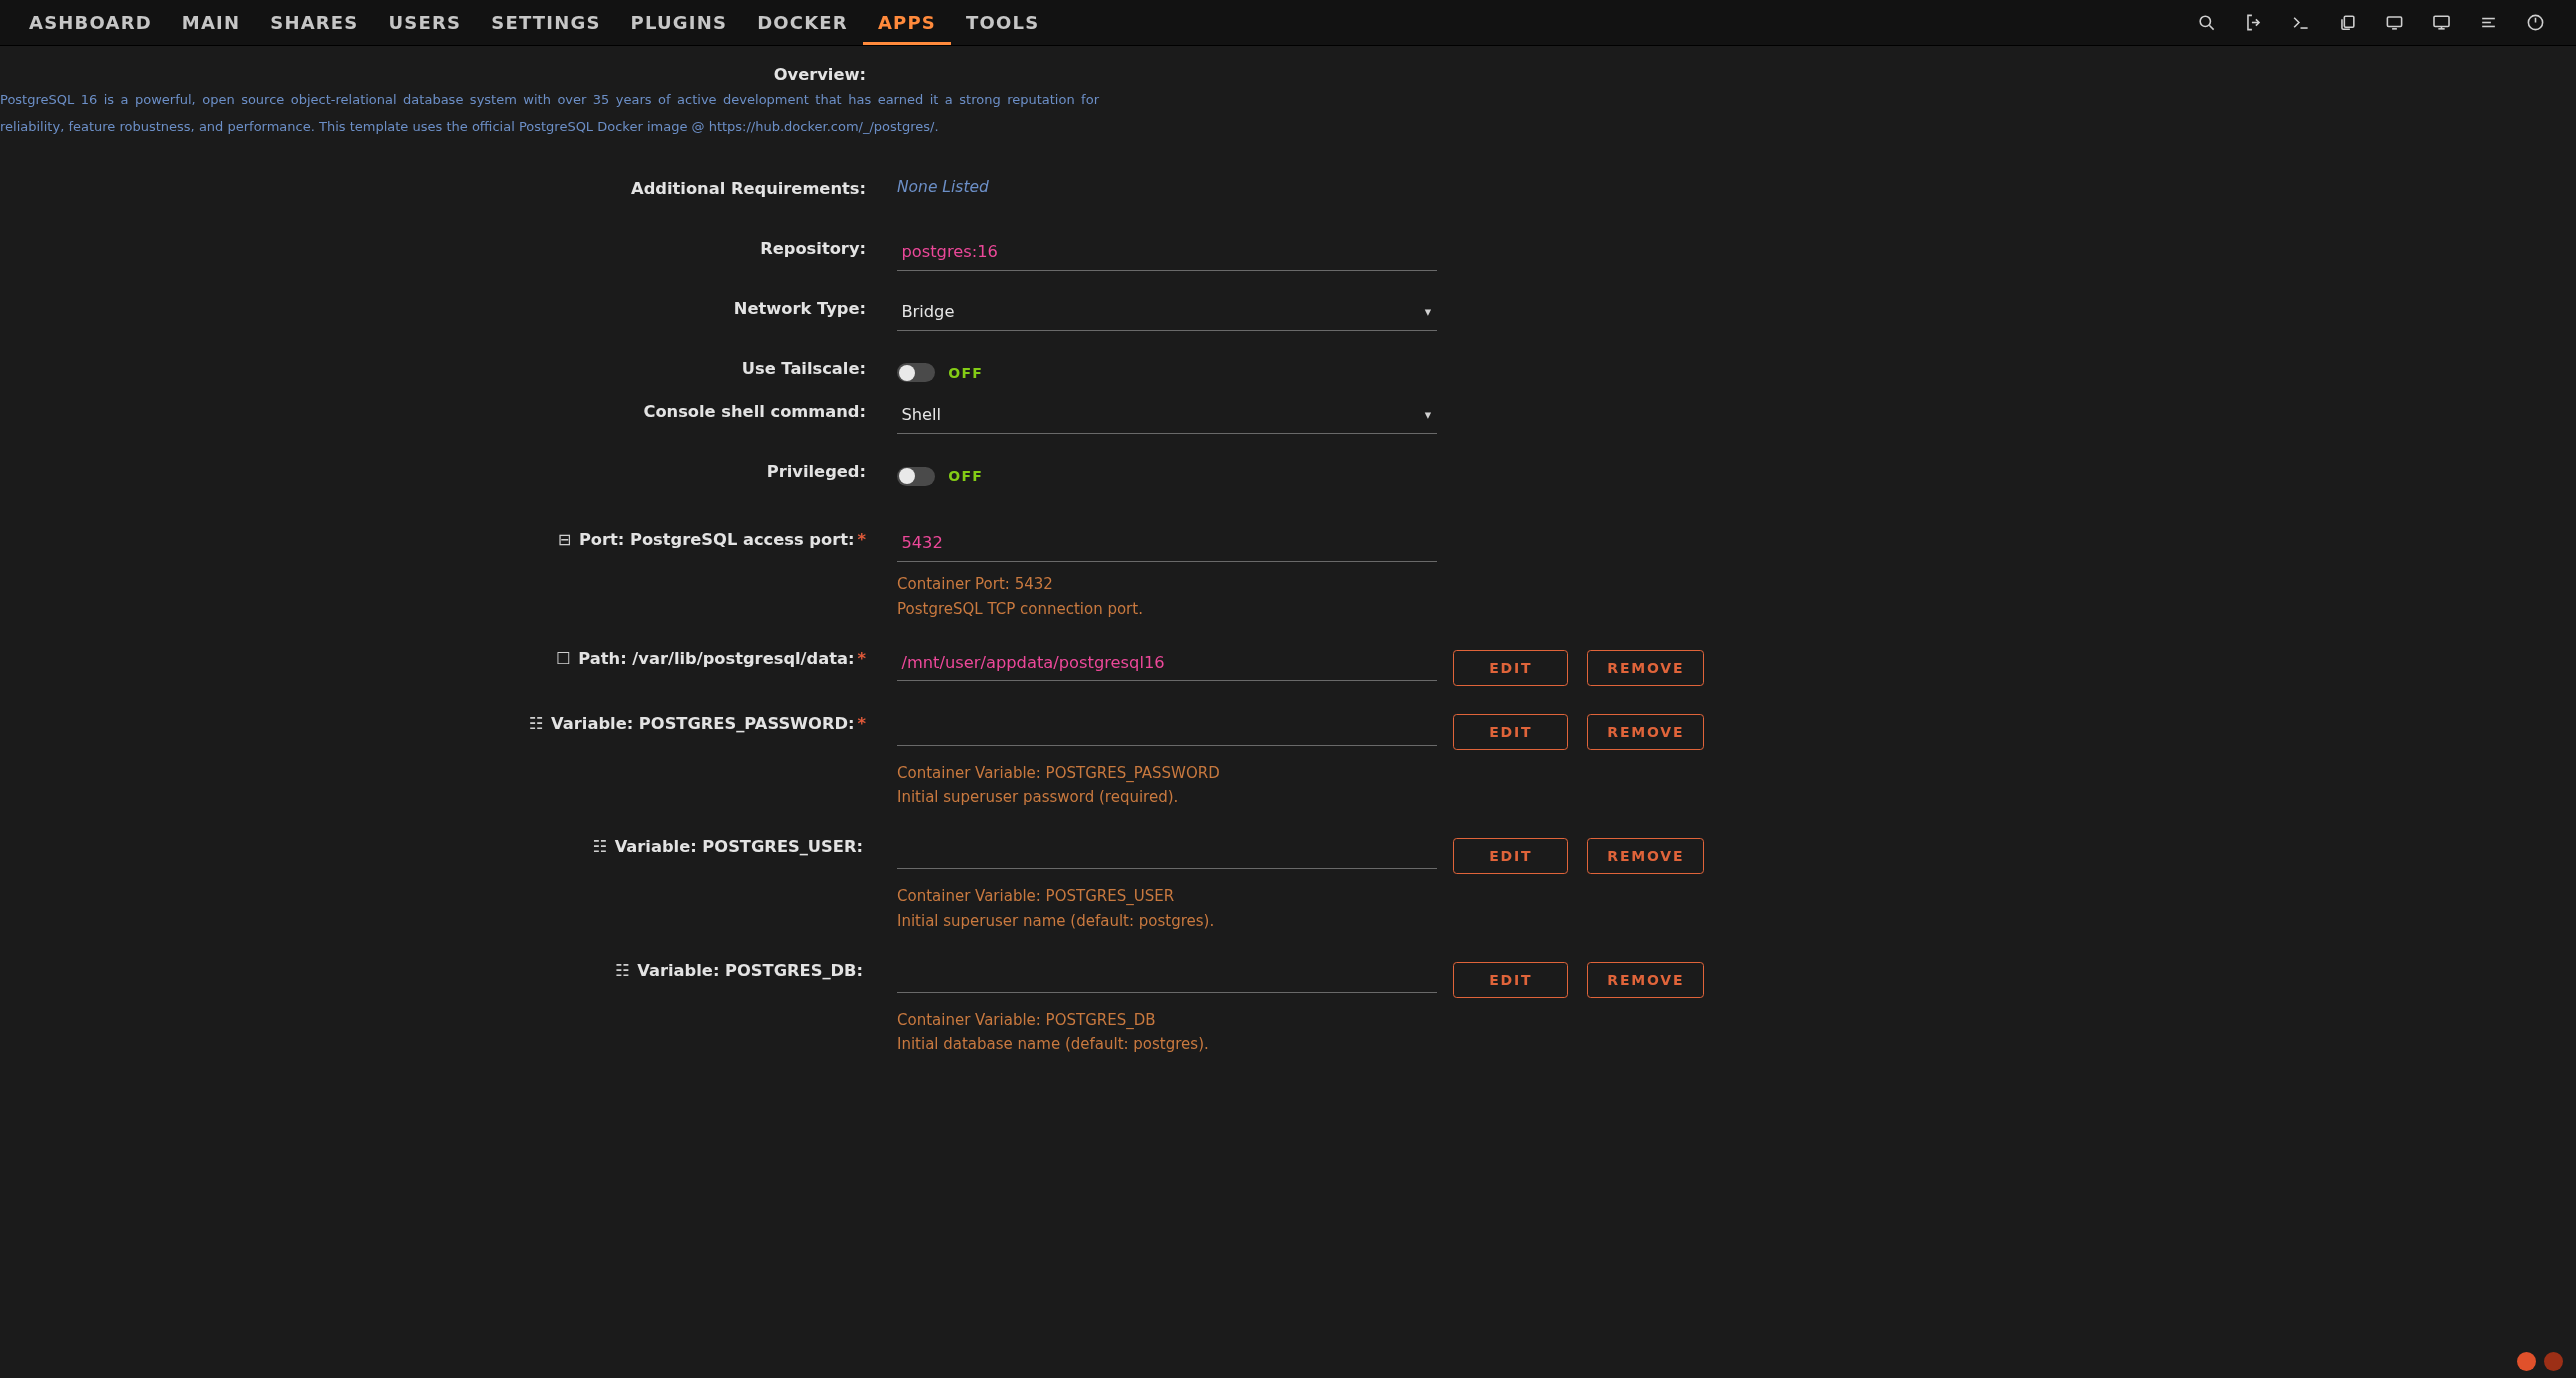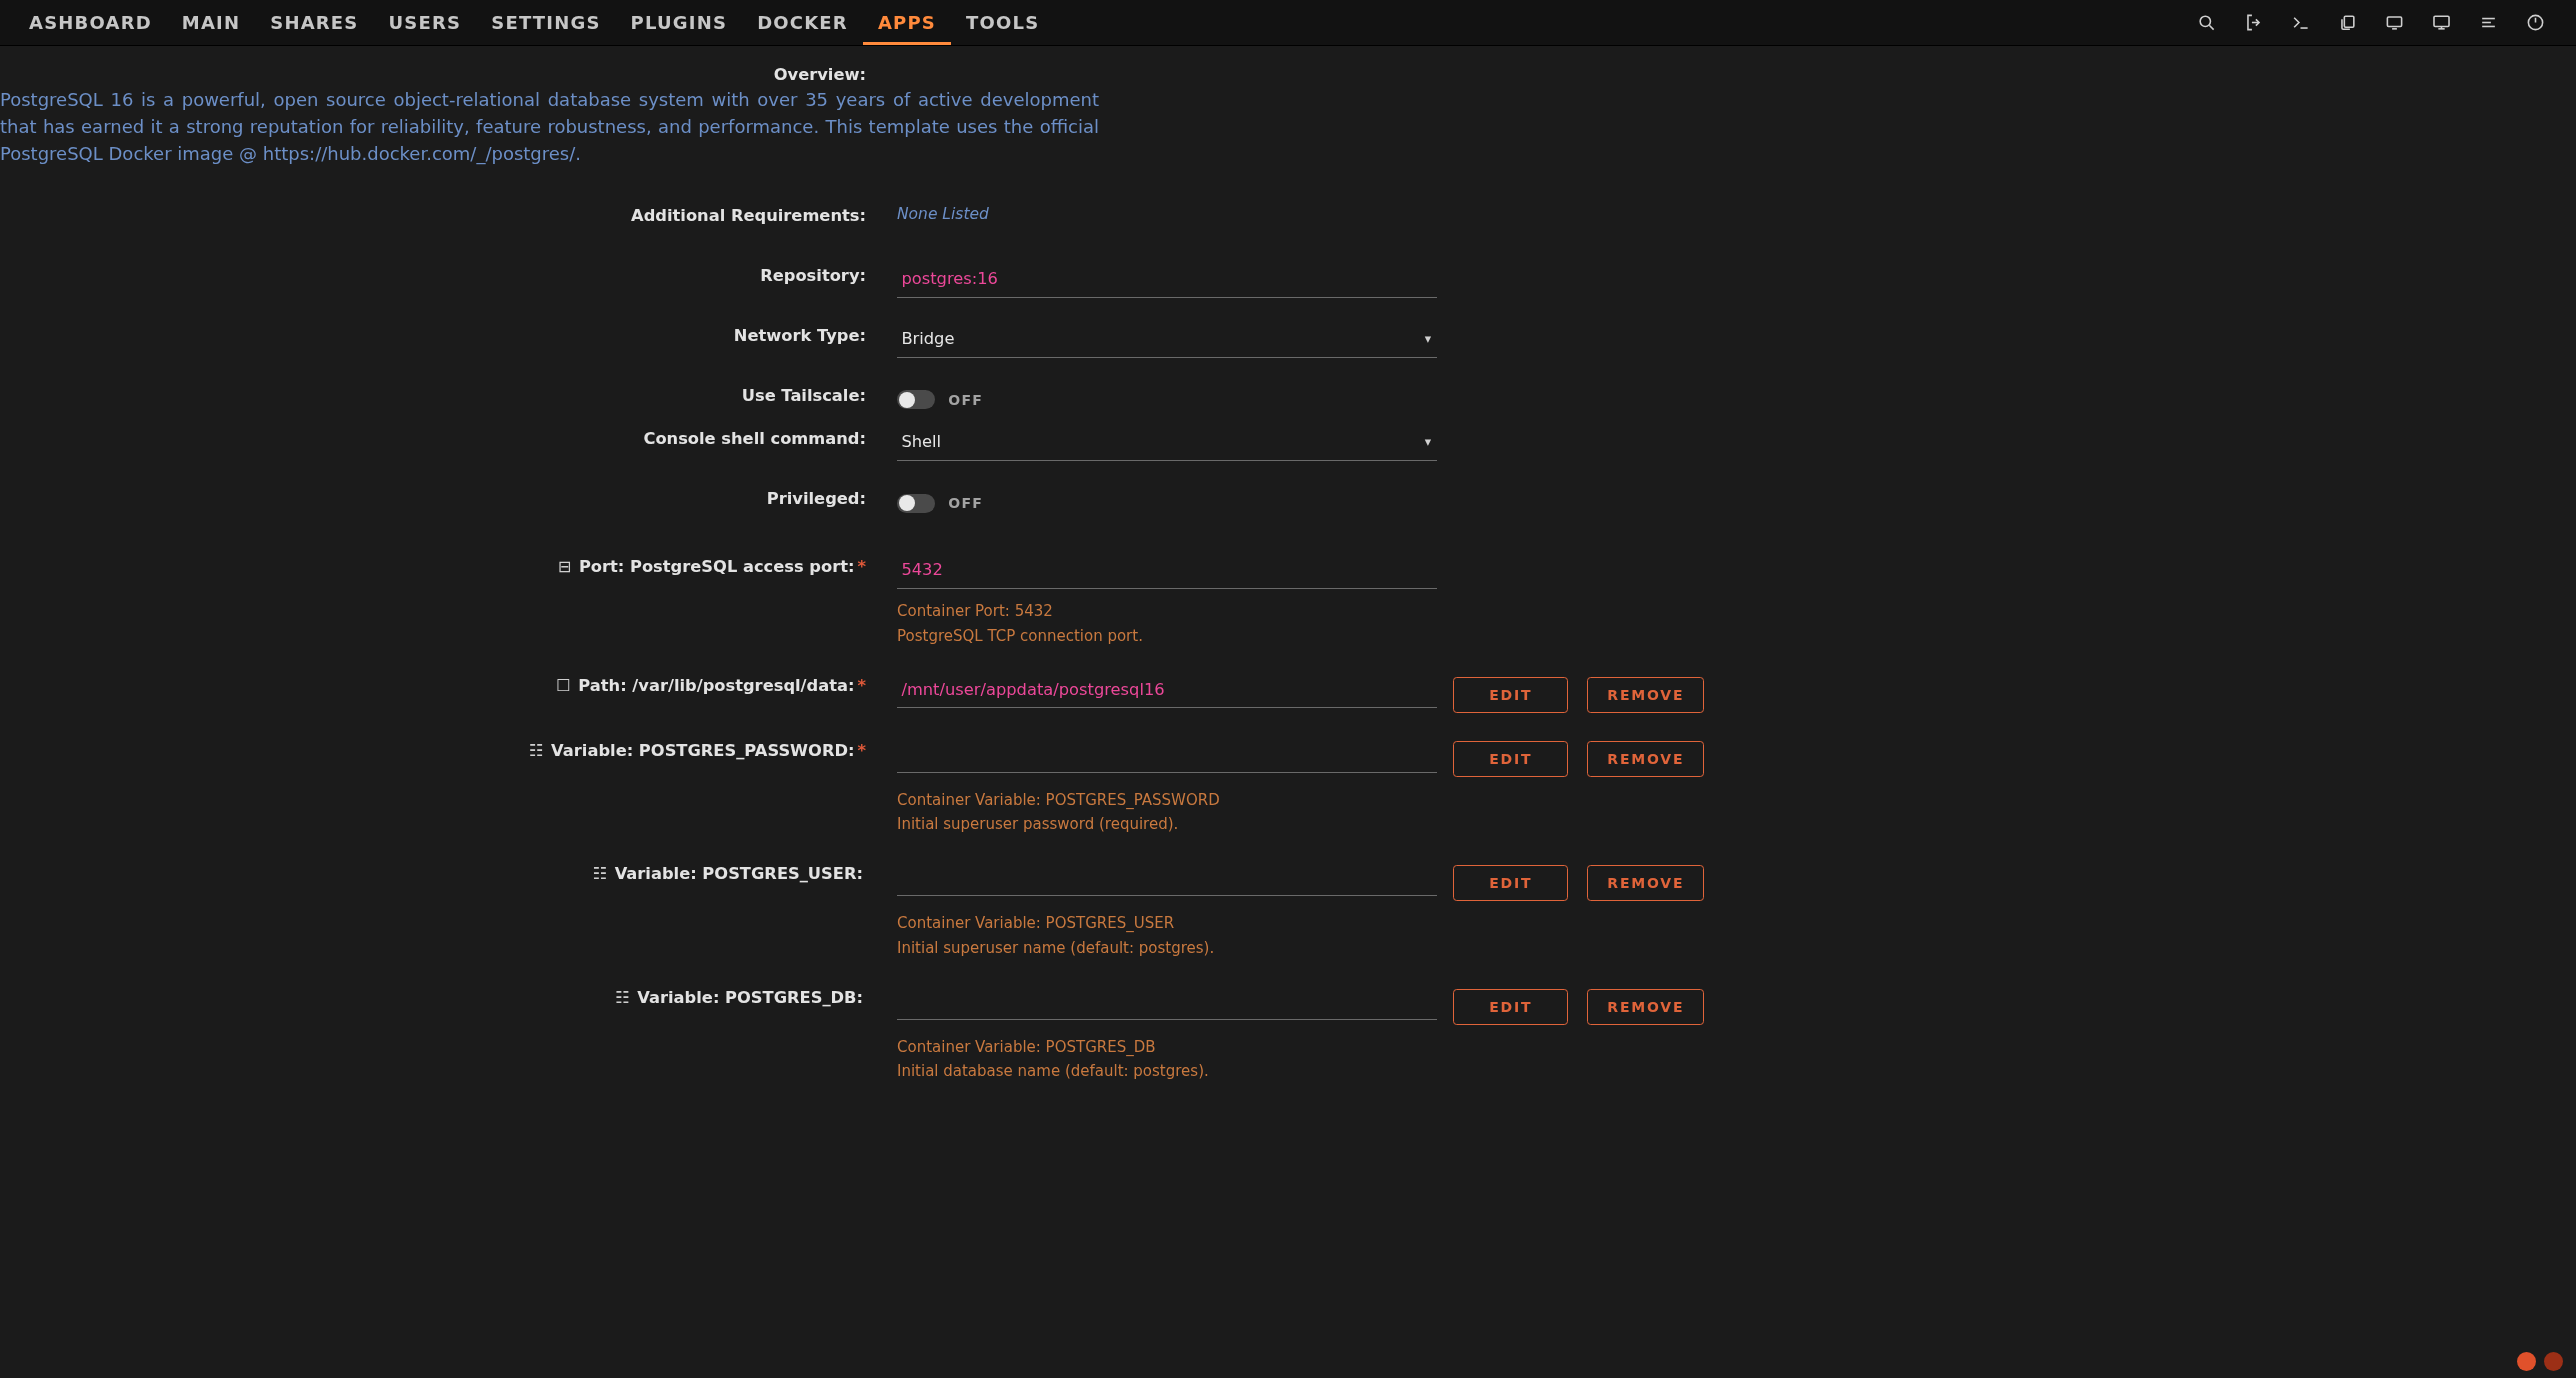--- a/index.html
+++ b/index.html
@@ -82,21 +82,21 @@
   .lbl .pfx {
     display: inline-block;
     margin-right: 7.4px;
     font-weight: normal;
     color: #cfcfcf;
   }
   .field { flex: 1; }
 
   .overview-text {
     width: 1099px;
-    font-size: 18px;
+    font-size: 13px;
     line-height: 27px;
     color: #6c8fc7;
     text-align: justify;
   }
   .none-listed {
     font-size: 15.5px;
     color: #6c8fc7;
     font-style: italic;
   }
 
@@ -144,21 +144,21 @@
   .toggle .knob {
     position: absolute;
     width: 16.3px; height: 16.3px;
     border-radius: 50%;
     background: #e9e9e9;
     top: 1.5px; left: 1.5px;
   }
   .toggle-label {
     font-size: 14px;
     letter-spacing: 1.2px;
-    color: #a3a3a3;
+    color: #84cc16;
     font-weight: bold;
     text-align: center;
   }
 
   .helper {
     font-size: 15px;
     color: #c9793f;
     line-height: 24.4px;
     margin-top: 10.4px;
   }

